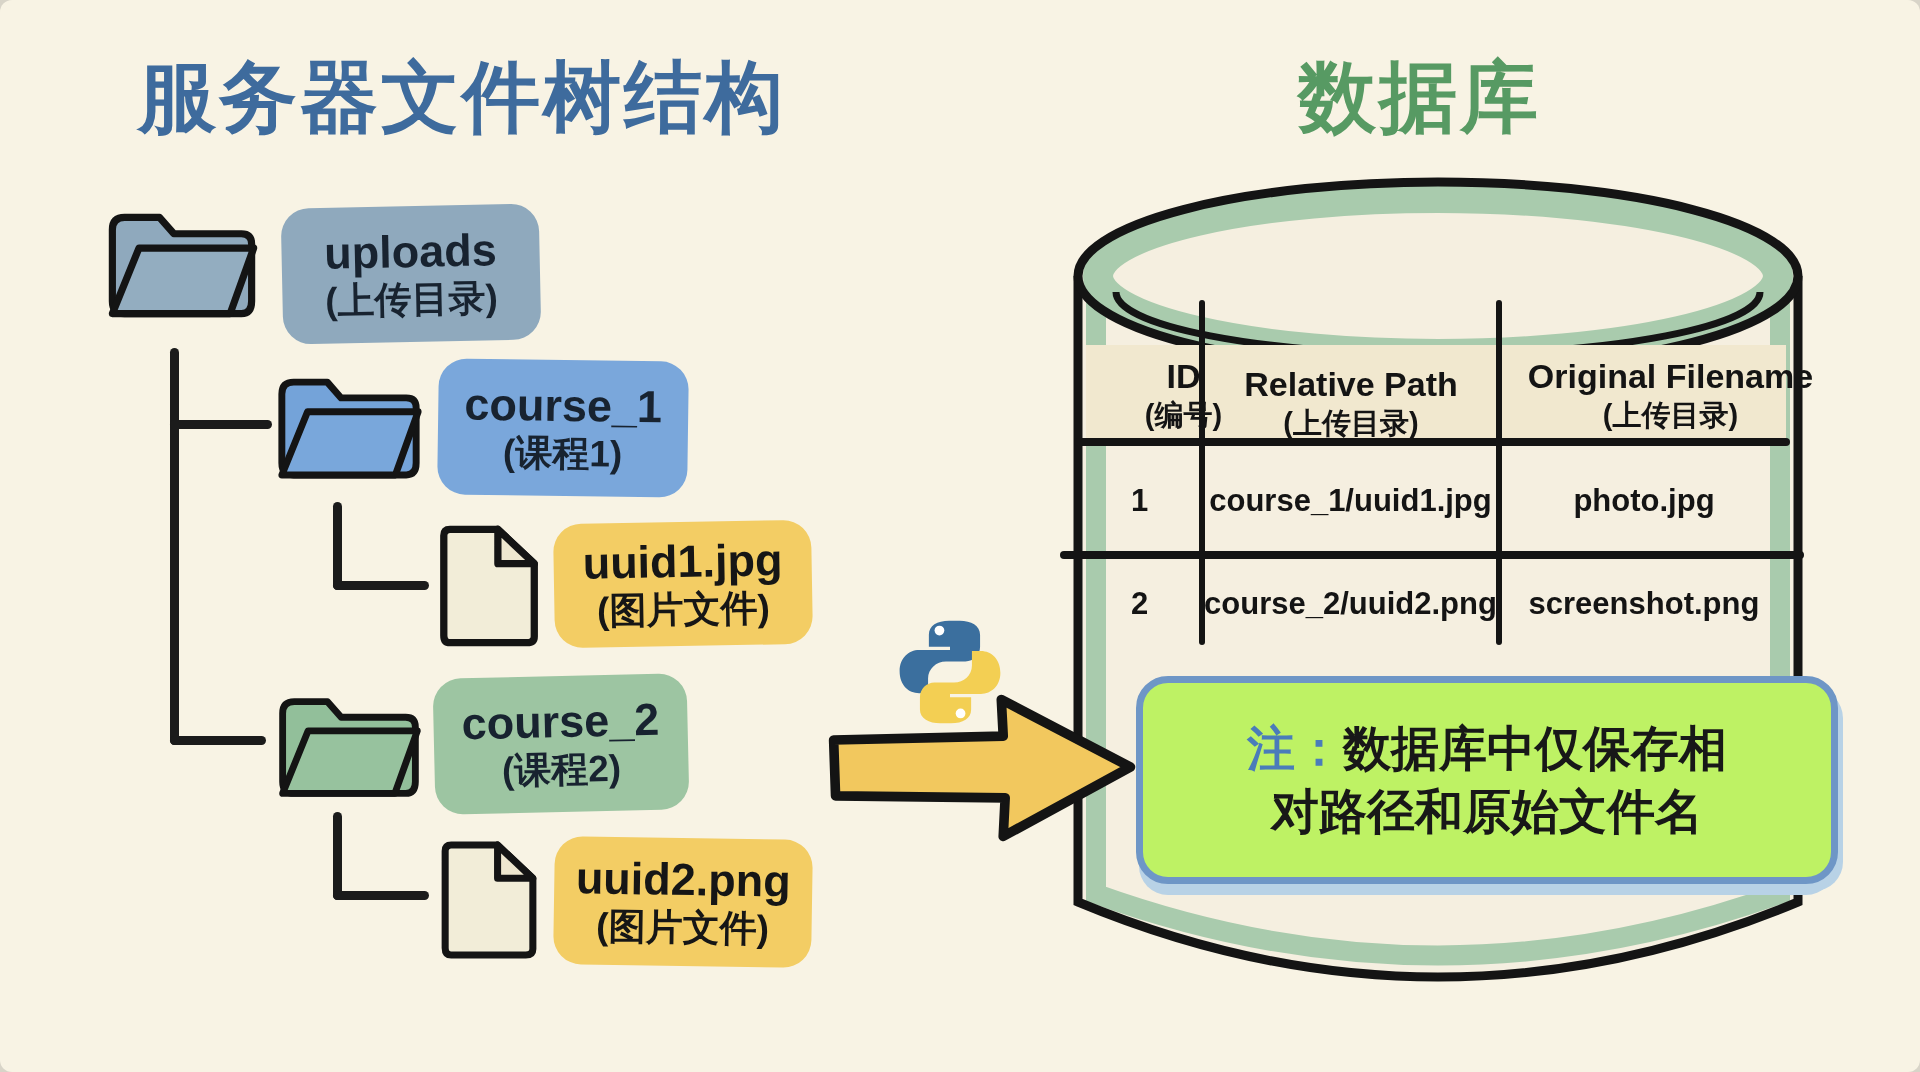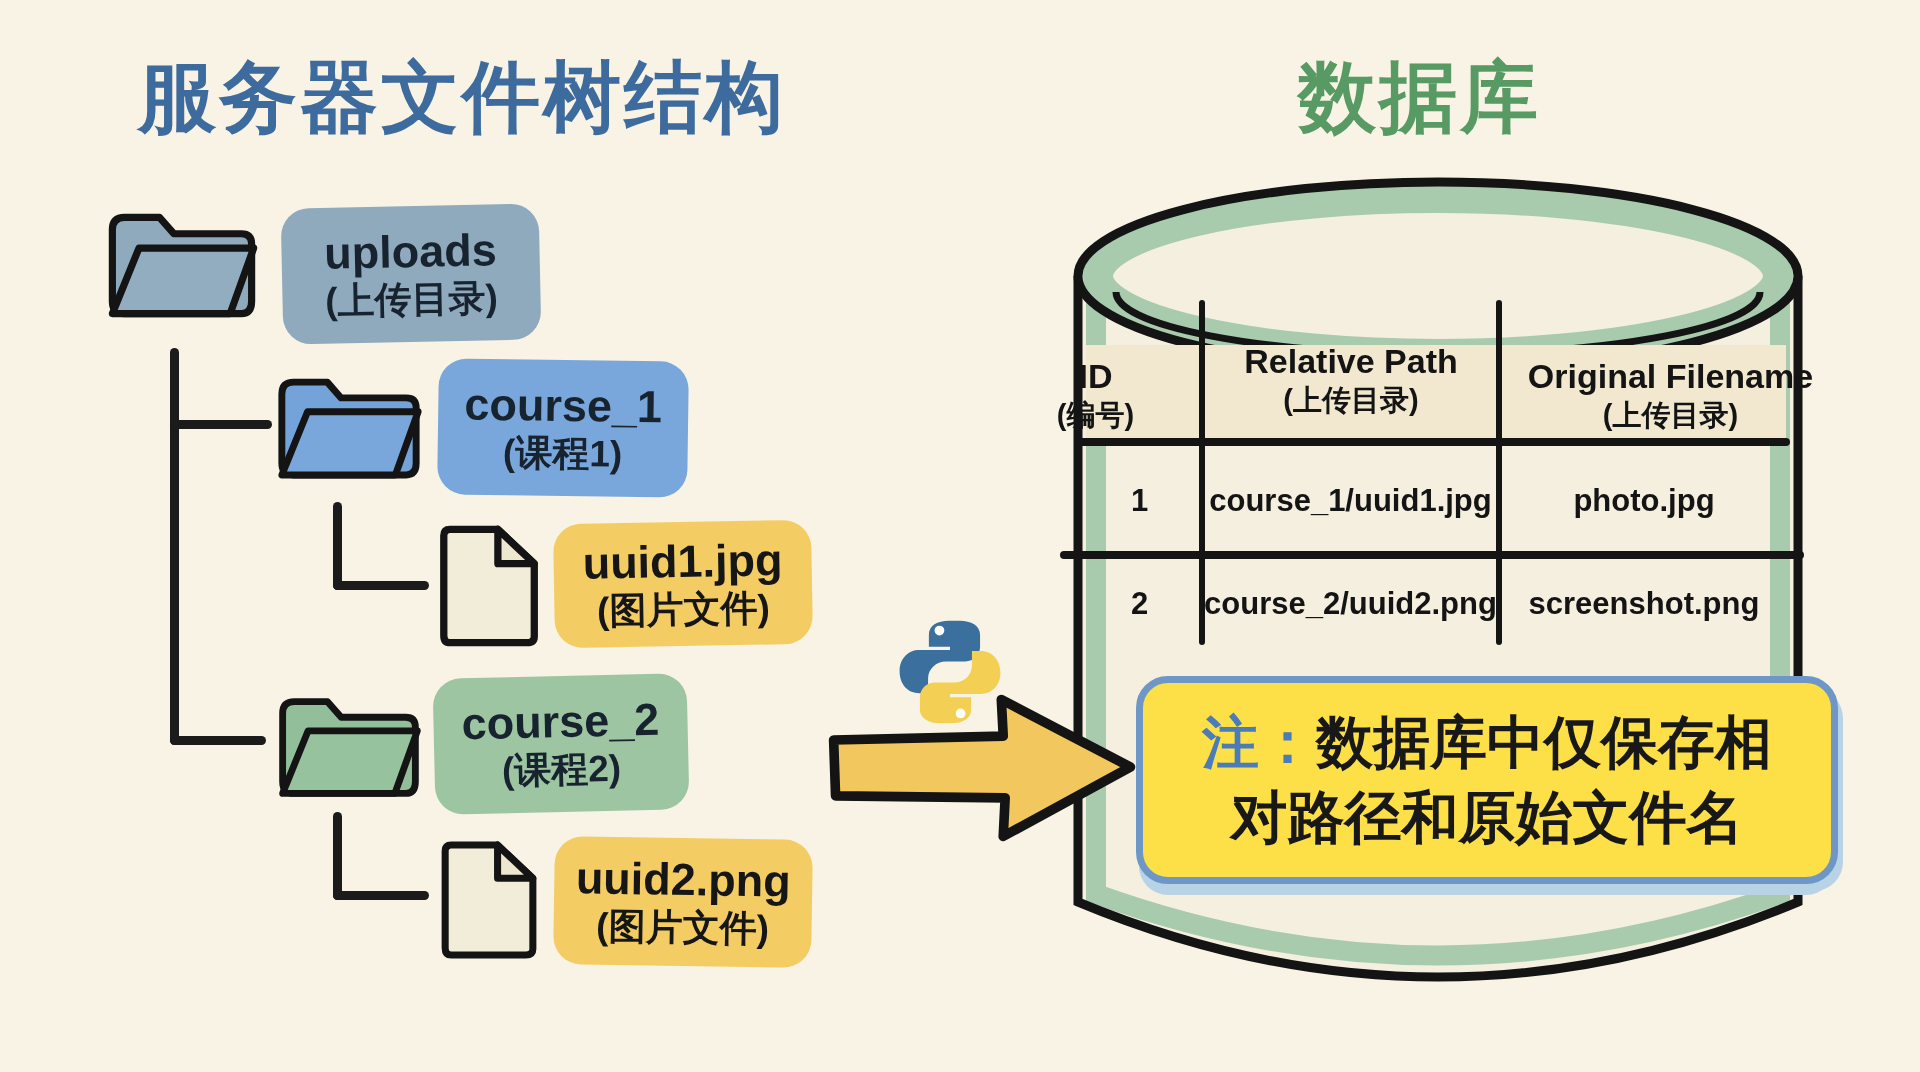--- a/index.html
+++ b/index.html
@@ -1,19 +1,20 @@
 <!DOCTYPE html>
 <html><head>
 <meta charset="utf-8">
 <style>
   html,body{margin:0;padding:0;background:#d8d4c8;}
   .canvas{
     position:relative;width:1920px;height:1072px;overflow:hidden;
     background:#f8f3e4;
     font-family:"Liberation Sans","DejaVu Sans",sans-serif;
+    border-radius:12px;
   }
   .title{position:absolute;margin:0;font-weight:800;font-size:78px;letter-spacing:3px;white-space:nowrap;}
   .title-left{left:138px;top:46px;color:#3e6b9d;}
   .title-right{left:1298px;top:46px;color:#579a63;}
 
   .conn{position:absolute;background:#1b1b1b;border-radius:6px;}
 
   .icon{position:absolute;}
   .icon svg{width:100%;height:100%;display:block;}
 
@@ -34,24 +35,24 @@
   .th-cell{display:flex;flex-direction:column;align-items:center;justify-content:center;
     font-weight:700;color:#141414;line-height:1.25;text-align:center;}
   .th-cell .en{font-size:34px;}
   .th-cell .zh{font-size:29px;}
   .td-cell{display:flex;align-items:center;justify-content:center;
     font-size:31px;font-weight:600;color:#141414;white-space:nowrap;}
   .tline{background:#141414;border-radius:4px;}
 
   .note{
     position:absolute;left:1136px;top:676px;width:702px;height:208px;z-index:4;
-    box-sizing:border-box;background:#fde047;border:7px solid #6e96c6;border-radius:32px;
+    box-sizing:border-box;background:#bef264;border:7px solid #6e96c6;border-radius:32px;
     box-shadow:0 14px 0 -3px #b8d2e6, 8px 10px 0 -3px #b8d2e6;
     display:flex;flex-direction:column;align-items:center;justify-content:center;
-    font-size:57px;font-weight:800;color:#181818;line-height:1.32;white-space:nowrap;
+    font-size:48px;font-weight:800;color:#181818;line-height:1.32;white-space:nowrap;
   }
   .note .prefix{color:#4a7cba;}
 </style>
 </head>
 <body>
 
 <div class="canvas">
 
   <h1 class="title title-left">服务器文件树结构</h1>
   <h1 class="title title-right">数据库</h1>
@@ -141,25 +142,25 @@
       <path d="M30 104 V730 Q390 880 750 730 V104" fill="none" stroke="#141414" stroke-width="9"></path>
       <ellipse cx="390" cy="104" rx="358" ry="92" fill="#f5efe0"></ellipse>
       <ellipse cx="390" cy="104" rx="340" ry="78" fill="none" stroke="#a9cbad" stroke-width="30"></ellipse>
       <ellipse cx="390" cy="104" rx="360" ry="94" fill="none" stroke="#141414" stroke-width="9"></ellipse>
       <path d="M68 120 A322 62 0 0 0 712 120" fill="none" stroke="#141414" stroke-width="7"></path>
     </svg>
   </div>
 
   <div class="db-el th-band" style="left:1086px;top:345px;width:700px;height:97px"></div>
 
-  <div class="db-el th-cell" style="left:1036px;top:348px;width:119px;height:92px">
+  <div class="db-el th-cell" style="left:1124px;top:348px;width:119px;height:92px">
     <span class="en">ID</span>
     <span class="zh">(编号)</span>
   </div>
-  <div class="db-el th-cell" style="left:1205px;top:333px;width:292px;height:92px">
+  <div class="db-el th-cell" style="left:1205px;top:356px;width:292px;height:92px">
     <span class="en">Relative Path</span>
     <span class="zh">(上传目录)</span>
   </div>
   <div class="db-el th-cell" style="left:1502px;top:348px;width:337px;height:92px">
     <span class="en">Original Filename</span>
     <span class="zh">(上传目录)</span>
   </div>
 
   <div class="db-el tline" style="left:1199px;top:300px;width:6px;height:345px"></div>
   <div class="db-el tline" style="left:1496px;top:300px;width:6px;height:345px"></div>

